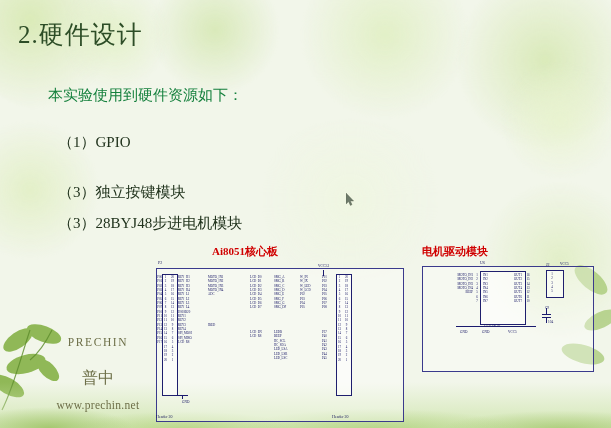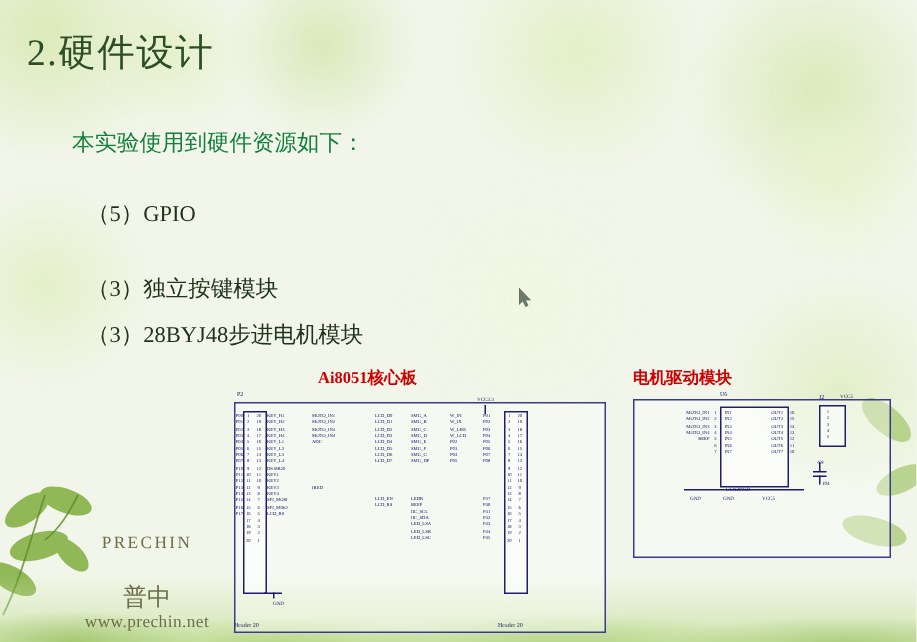--- a/index.html
+++ b/index.html
@@ -32,23 +32,23 @@
   .bullet{position:absolute;left:58px;font-size:15px;color:#21331d;}
   #b1{top:133px;}
   #b2{top:183px;}
   #b3{top:214px;}
   #cursor{position:absolute;left:346px;top:192px;width:9px;height:13px;}
   
   #watermark{
     position:absolute;left:38px;top:336px;width:120px;text-align:center;
     color:#6d6f48;
   }
-  #wm-en{font-size:11.5px;letter-spacing:1.6px;font-family:"Liberation Serif",serif;margin-top:20px;}
+  #wm-en{font-size:11.5px;letter-spacing:1.6px;font-family:"Liberation Serif",serif;}
   #wm-cn{font-size:16px;margin-top:20px;}
-  #wm-url{font-size:11.5px;margin-top:0;letter-spacing:.3px;}
+  #wm-url{font-size:11.5px;margin-top:10px;letter-spacing:.3px;}
   
   #schem{position:absolute;left:150px;top:238px;width:455px;height:185px;}
   .sch-title{position:absolute;font-weight:bold;color:#d00000;font-size:11px;white-space:nowrap;}
   #sch-t1{left:62px;top:6px;}
   #sch-t2{left:272px;top:6px;}
   .board{position:absolute;border:1px solid #3a3a8c;background:rgba(255,255,255,.35);}
   #board1{left:6px;top:30px;width:246px;height:152px;}
   #board2{left:272px;top:28px;width:170px;height:104px;}
   .ic{position:absolute;border:1px solid #1f1f6e;background:rgba(255,255,255,.55);}
   .pinrow{position:absolute;font-size:3.1px;line-height:4.35px;white-space:nowrap;color:#101060;}
@@ -101,21 +101,21 @@
 
   <div class="grass"></div>
 </div>
 
 <div id="slide">
 
   <div id="title">2.硬件设计</div>
 
   <div id="intro">本实验使用到硬件资源如下：</div>
 
-  <div class="bullet" id="b1">（5）GPIO</div>
+  <div class="bullet" id="b1">（1）GPIO</div>
   <div class="bullet" id="b2">（3）独立按键模块</div>
   <div class="bullet" id="b3">（3）28BYJ48步进电机模块</div>
 
   <div id="cursor">
     <svg width="9" height="13" viewBox="0 0 9 13">
       <path d="M0,0 L0,11 L2.6,8.6 L4.4,12.4 L6,11.6 L4.3,8 L7.6,8 Z" fill="#6d7a6a" stroke="#55604f" stroke-width=".4"></path>
     </svg>
   </div>
 
   <div id="watermark">

